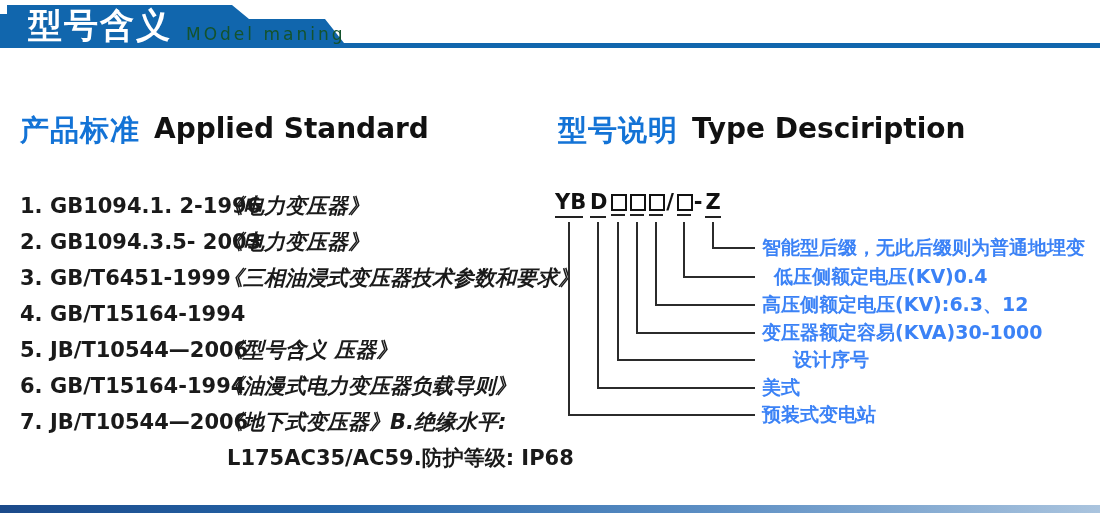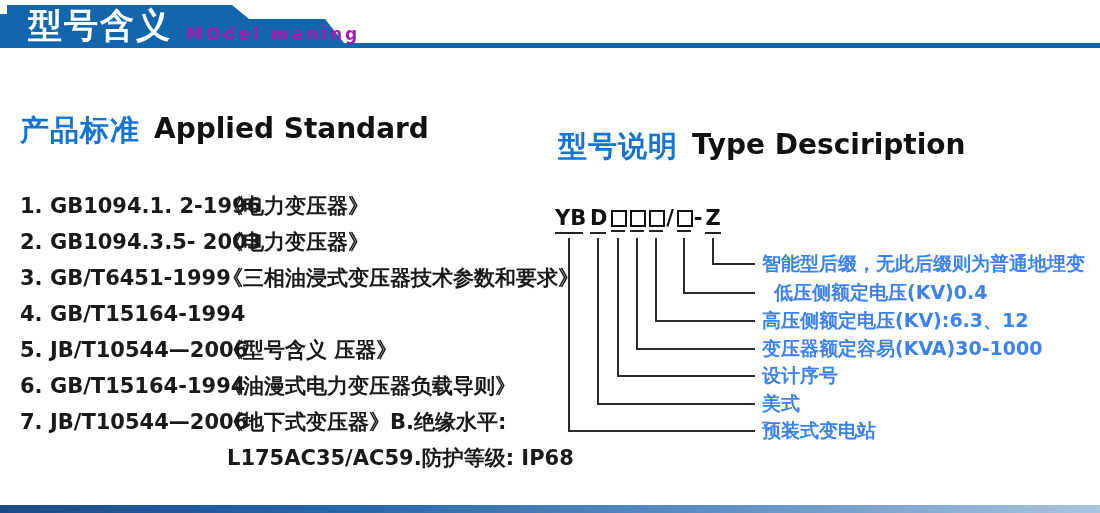--- a/index.html
+++ b/index.html
@@ -11,35 +11,35 @@
   }
   
   .hdr{position:absolute;left:0;top:0;width:1060px;height:50px;}
   .hdr svg{position:absolute;left:0;top:0;}
   .hdr-title{
     position:absolute;left:28px;top:3px;
     color:#ffffff;font-size:34px;font-weight:bold;letter-spacing:2px;white-space:nowrap;
   }
   .hdr-sub{
     position:absolute;left:186px;top:24px;
-    color:#a21caf;font-size:17px;font-weight:700;letter-spacing:3px;white-space:nowrap;
+    color:#14532d;font-size:17px;font-weight:400;letter-spacing:3px;white-space:nowrap;
   }
   
   .sec-head{position:absolute;display:flex;align-items:flex-end;gap:14px;white-space:nowrap;}
   .sec-head .cn{color:#1373d6;font-size:29px;font-weight:bold;letter-spacing:1px;line-height:1;}
   .sec-head .en{color:#111111;font-size:28px;font-weight:600;line-height:1.15;}
   
   .left-panel{position:absolute;left:0;top:0;width:550px;height:433px;}
   .std-list{position:absolute;left:20px;top:188px;width:530px;}
   .std-row{display:flex;height:36px;align-items:center;font-size:21px;font-weight:600;white-space:nowrap;}
   .std-row .code{width:202px;flex:0 0 202px;}
-  .std-row .title{flex:1;}
+  .std-row .title{flex:1;font-style:italic;}
   .std-cont{display:flex;height:36px;align-items:center;font-size:21px;font-weight:600;white-space:nowrap;padding-left:207px;}
   
-  .right-panel{position:absolute;left:550px;top:16px;width:550px;height:392px;}
+  .right-panel{position:absolute;left:550px;top:0;width:550px;height:392px;}
   .tok{position:absolute;top:191px;font-size:21px;font-weight:bold;color:#111;
        text-align:center;line-height:22px;padding-bottom:3px;border-bottom:2px solid #222;white-space:nowrap;}
   .tok.noline{border-bottom:none;}
   .tok .sq{display:block;width:12px;height:13px;border:2px solid #111;margin:3px auto 0 auto;}
   .tree{position:absolute;left:0;top:0;}
   .diag-label{
     position:absolute;left:212px;height:26px;display:flex;align-items:center;
     font-size:19px;font-weight:bold;color:#3b82f6;white-space:nowrap;
   }
   
@@ -131,18 +131,18 @@
       <polyline points="68,222 68,360 205,360"></polyline>
       <polyline points="48,222 48,388 205,388"></polyline>
       <polyline points="19,222 19,415 205,415"></polyline>
     </g>
   </svg>
 
   <div class="diag-label" style="top:235px;">智能型后缀，无此后缀则为普通地埋变</div>
   <div class="diag-label" style="top:264px;margin-left:12px;">低压侧额定电压(KV)0.4</div>
   <div class="diag-label" style="top:292px;">高压侧额定电压(KV):6.3、12</div>
   <div class="diag-label" style="top:320px;">变压器额定容易(KVA)30-1000</div>
-  <div class="diag-label" style="top:347px;">设计序号</div>
+  <div class="diag-label" style="top:347px;margin-left:31px;">设计序号</div>
   <div class="diag-label" style="top:375px;">美式</div>
   <div class="diag-label" style="top:402px;">预装式变电站</div>
 </div>
 
 <div class="footer-bar"></div>
 
 </body></html>

